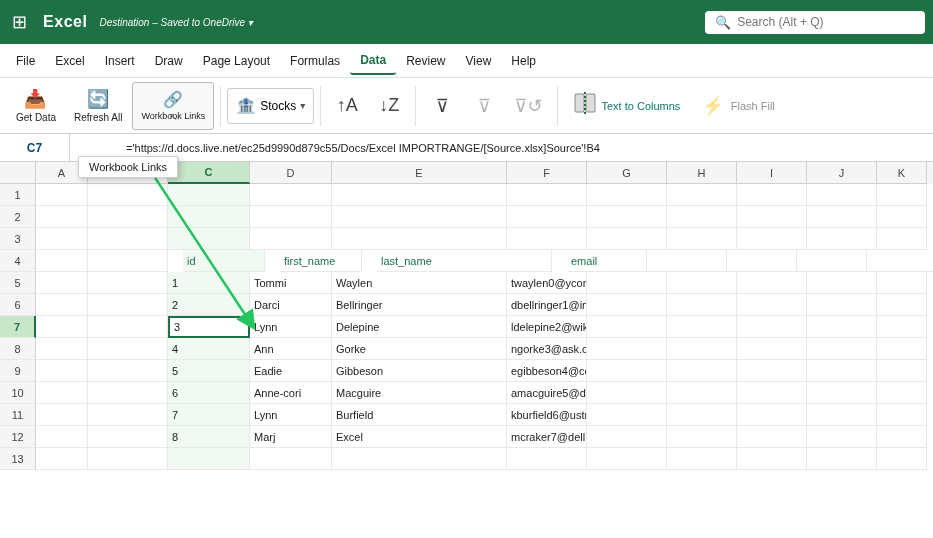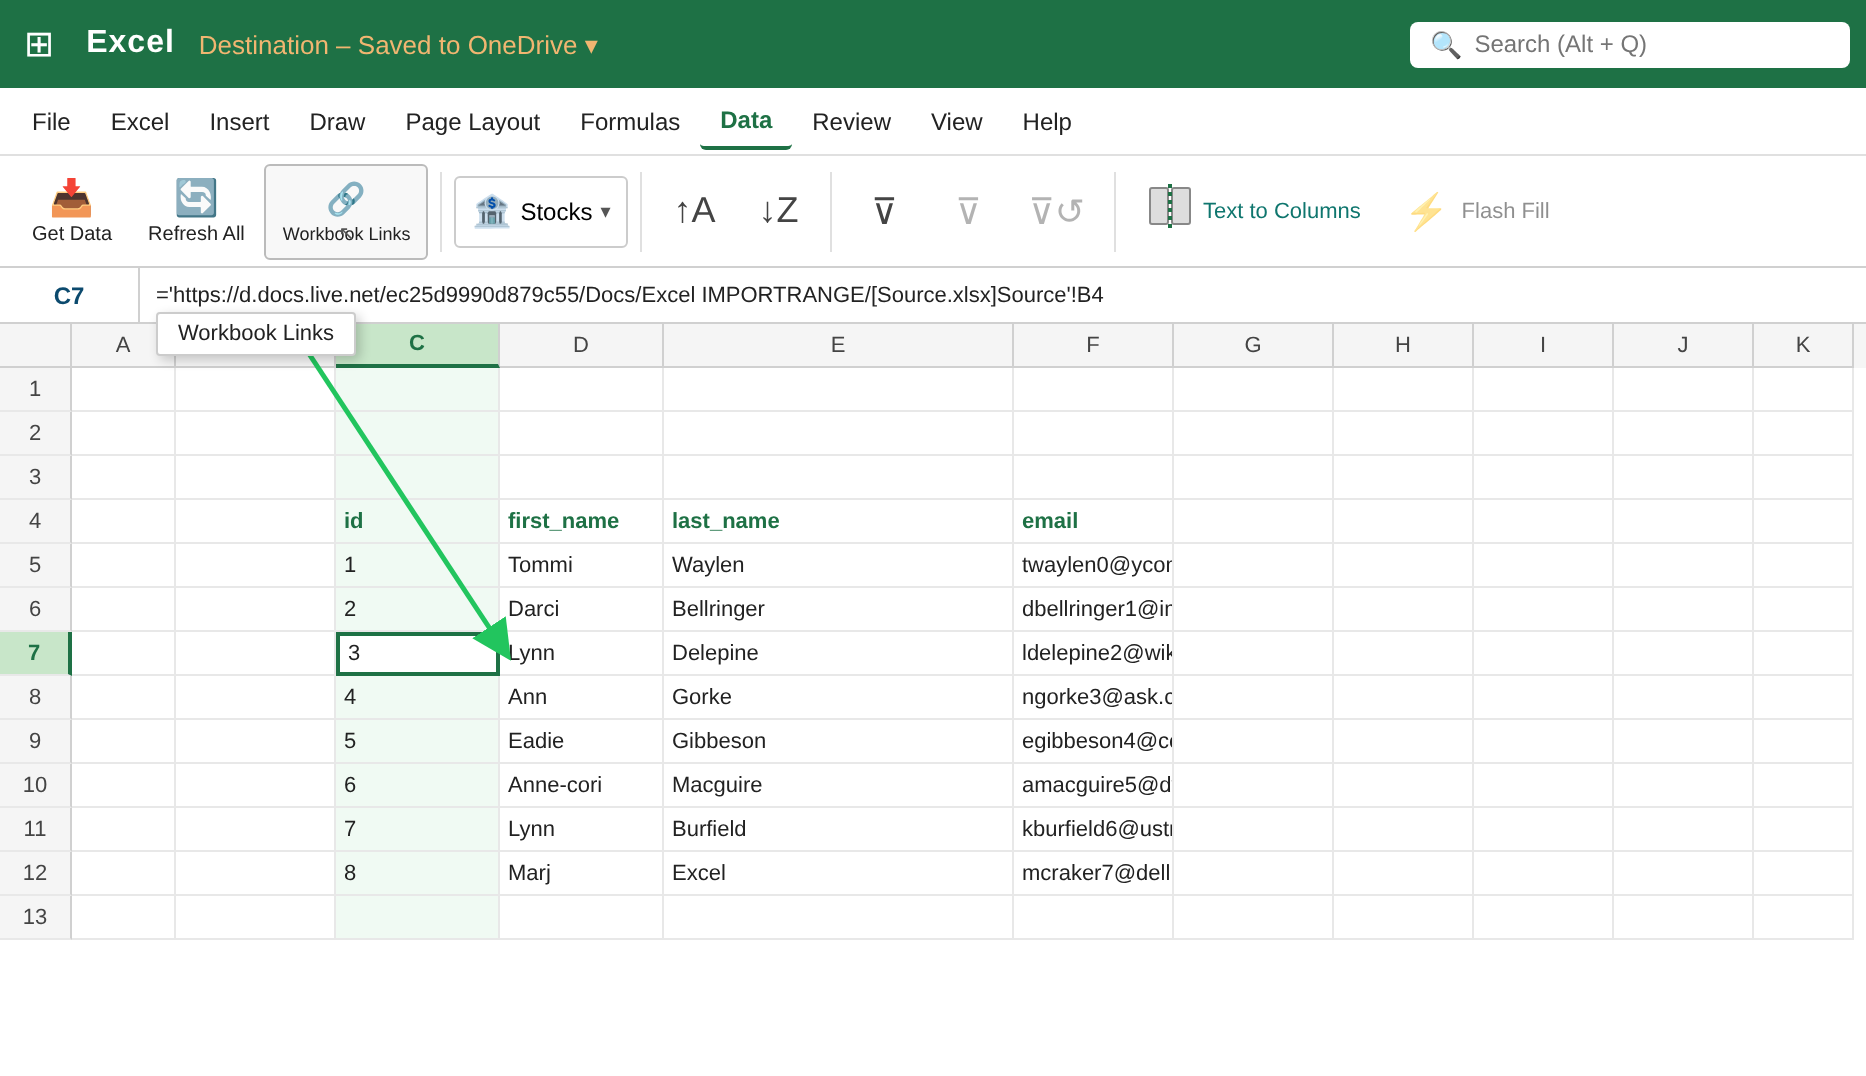--- a/index.html
+++ b/index.html
@@ -4,21 +4,21 @@
   <style>
     * { margin: 0; padding: 0; box-sizing: border-box; }
     body { font-family: 'Segoe UI', Arial, sans-serif; font-size: 12px; background: #fff; width: 933px; height: 538px; overflow: hidden; }
 
     
     .top-bar {
       display: flex; align-items: center; background: #1e7145; height: 44px; padding: 0 8px; gap: 12px;
     }
     .waffle-icon { color: #fff; font-size: 18px; cursor: pointer; padding: 4px; }
     .app-name { color: #fff; font-weight: 700; font-size: 16px; letter-spacing: 0.5px; }
-    .doc-title { color: #fdba74; font-size: 13px; opacity: 0.95; flex: 1; }
+    .doc-title { color: #ffffff; font-size: 10px; opacity: 0.95; flex: 1; font-style: italic; }
     .search-box {
       display: flex; align-items: center; background: #fff; border-radius: 4px; padding: 4px 10px; gap: 6px; width: 220px;
     }
     .search-box input { border: none; outline: none; font-size: 12px; width: 170px; color: #333; }
     .search-icon { color: #555; font-size: 13px; }
 
     
     .menu-bar {
       display: flex; align-items: center; background: #fff; height: 34px; padding: 0 6px; border-bottom: 1px solid #e0e0e0;
     }
@@ -92,21 +92,21 @@
       background: #f5f5f5; cursor: pointer;
     }
     .row-num.selected { background: #c8e6c9; color: #1e7145; font-weight: 700; border-right: 2px solid #1e7145; }
     .cell {
       display: flex; align-items: center; padding: 0 4px;
       font-size: 11px; color: #222; border-right: 1px solid #e8e8e8; border-bottom: 1px solid #e8e8e8;
       overflow: hidden; white-space: nowrap; cursor: cell;
     }
     .cell.selected-col { background: #f0faf3; }
     .cell.active { border: 2px solid #1e7145; background: #fff; z-index: 2; }
-    .cell.header-cell { font-weight: 700; color: #1e7145; }
+    .cell.header-cell { font-weight: 400; color: #1e7145; margin-left: 15px; }
 
     
     .col-a { width: 52px; min-width: 52px; }
     .col-b { width: 80px; min-width: 80px; }
     .col-c { width: 82px; min-width: 82px; }
     .col-d { width: 82px; min-width: 82px; }
     .col-e { width: 175px; min-width: 175px; }
     .col-f { width: 80px; min-width: 80px; }
     .col-g { width: 80px; min-width: 80px; }
     .col-h { width: 70px; min-width: 70px; }
@@ -218,21 +218,21 @@
 
   <div class="flash-fill-btn">
     <span class="icon" style="font-size:18px;">⚡</span>
     <span style="font-size:11px;">Flash Fill</span>
   </div>
 </div>
 
 <div class="formula-bar">
   <div class="cell-ref">C7</div>
   <div class="formula-content">
-    <span style="color:#222;">='https://d.docs.live.net/ec25d9990d879c55/Docs/Excel IMPORTRANGE/[Source.xlsx]Source'!B4</span>
+    <span style="color:#222;margin-left:48px;">='https://d.docs.live.net/ec25d9990d879c55/Docs/Excel IMPORTRANGE/[Source.xlsx]Source'!B4</span>
   </div>
 </div>
 
 <div class="workbook-tooltip">
   <span>Workbook Links</span>
 </div>
 
 <div style="position:relative;">
 
   <svg class="arrow-overlay" width="933" height="200" style="position:absolute; top:0; left:0; pointer-events:none; z-index:5;">

